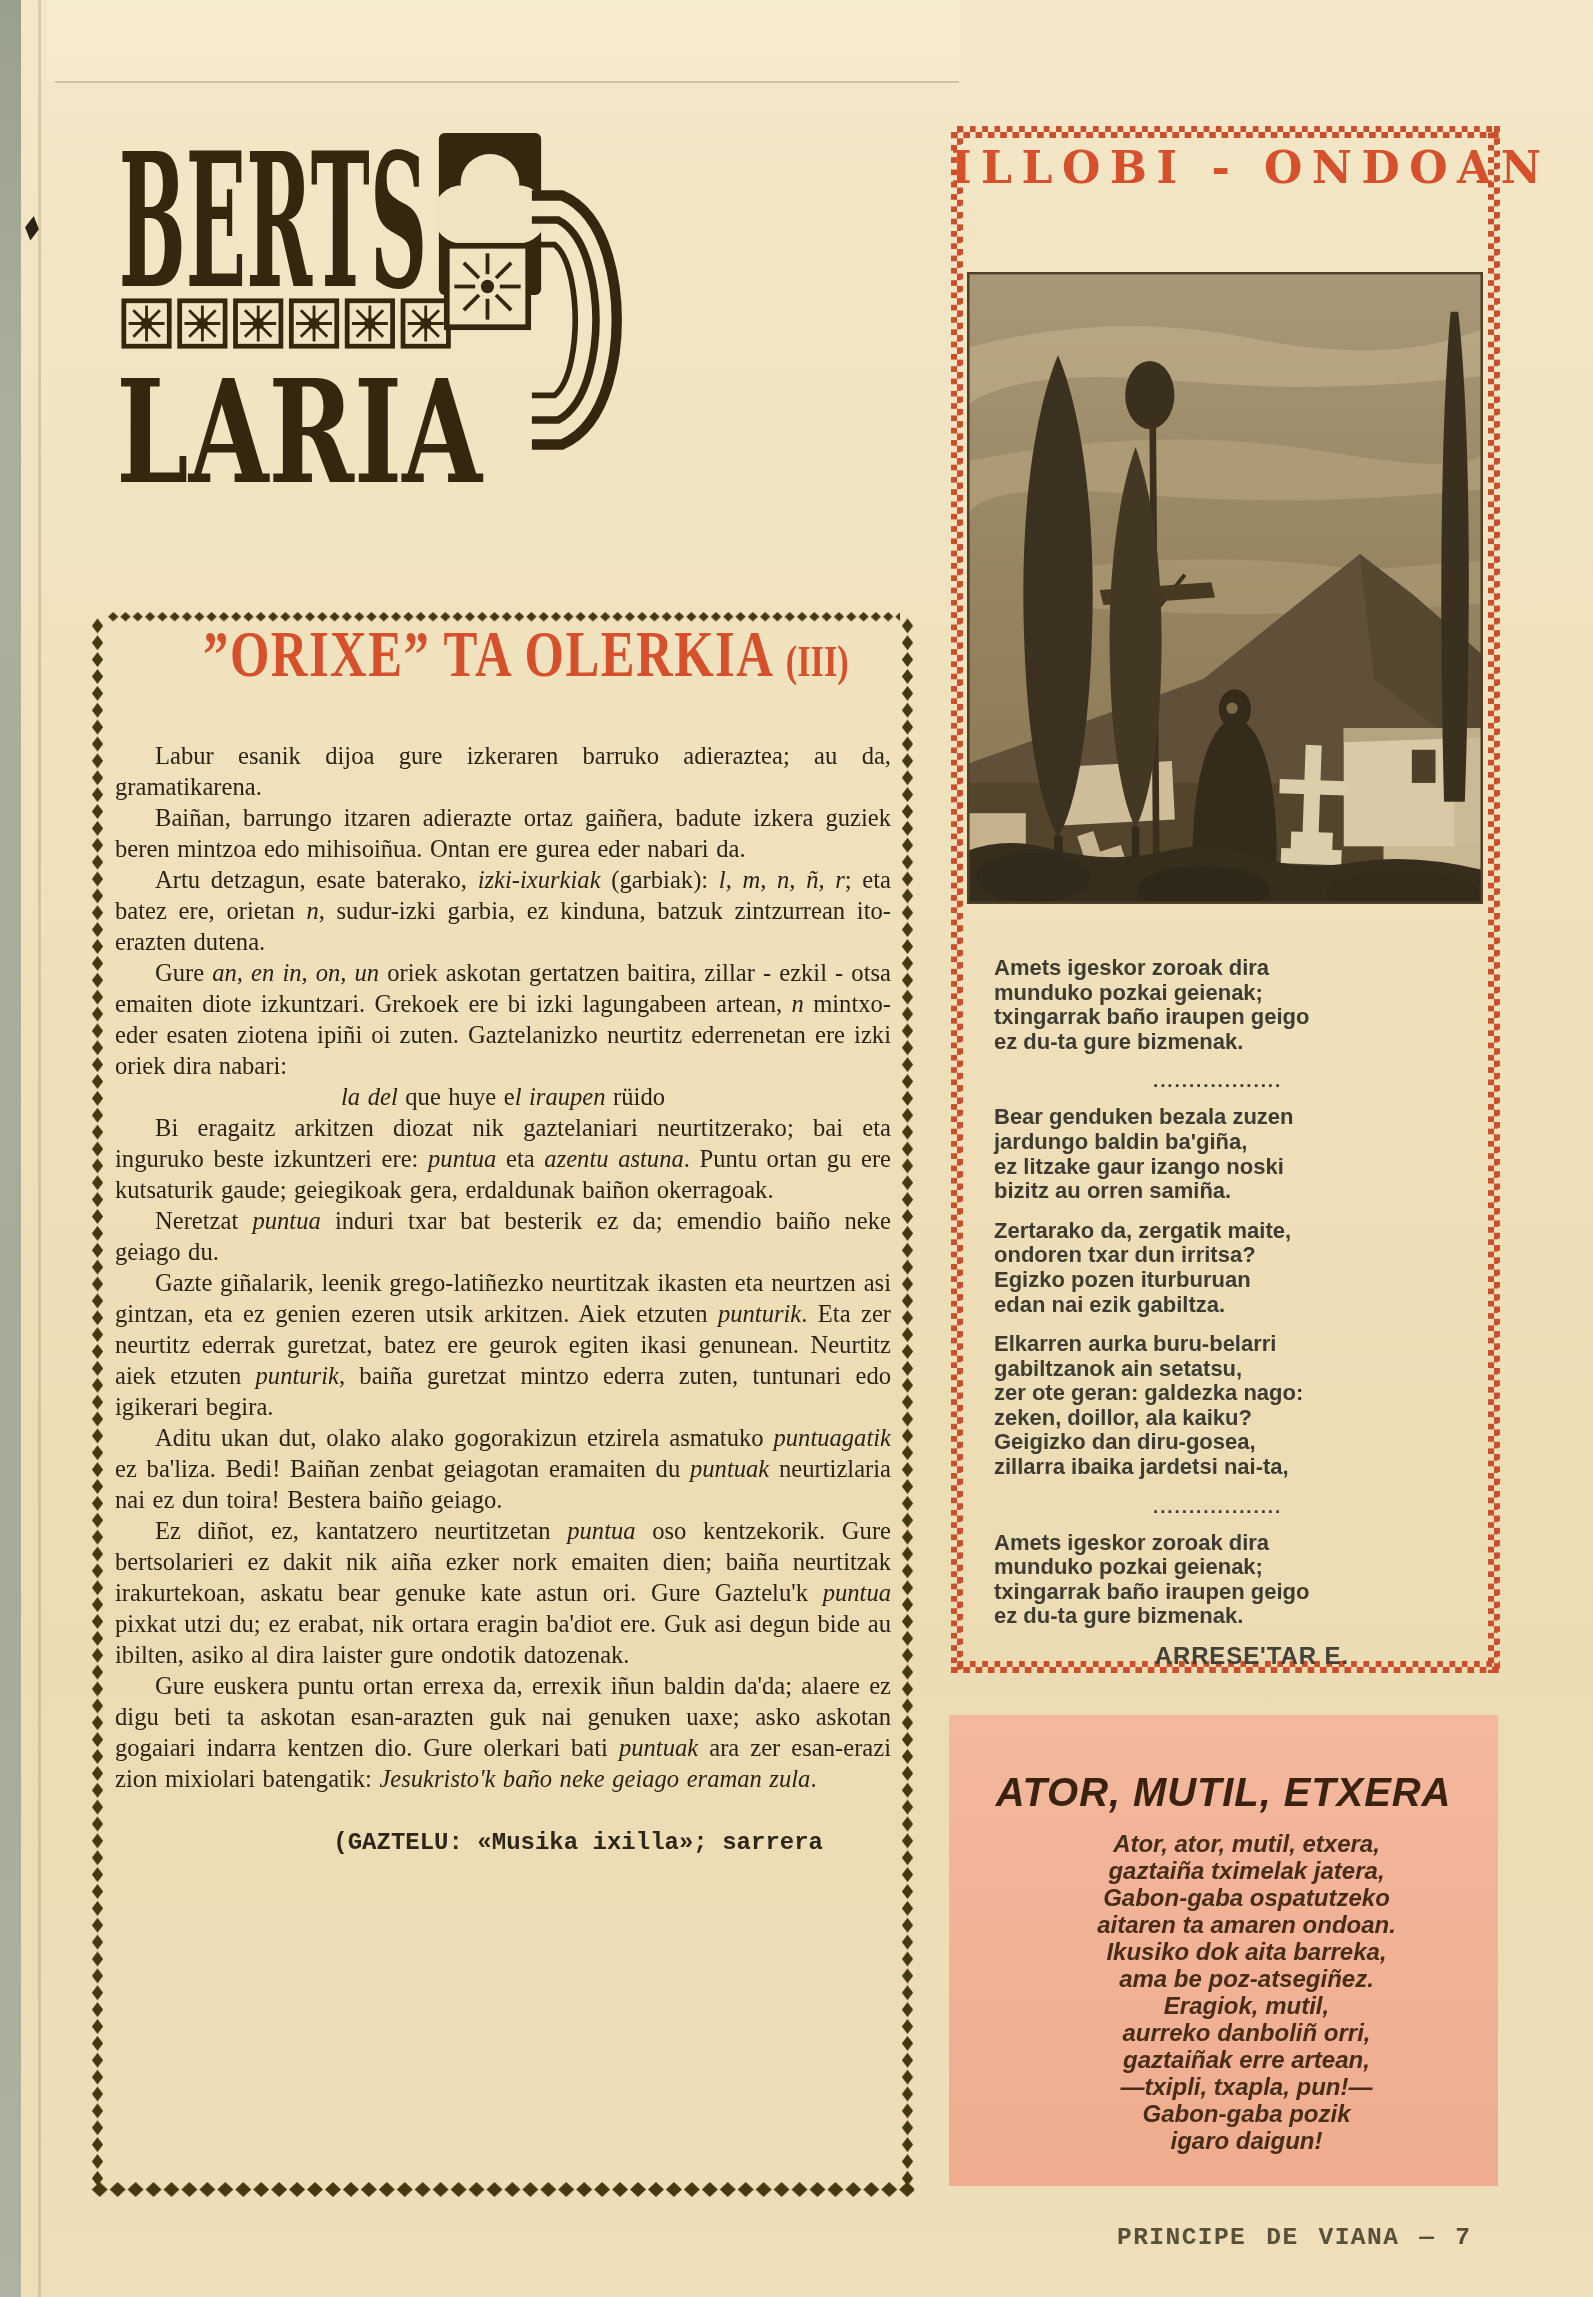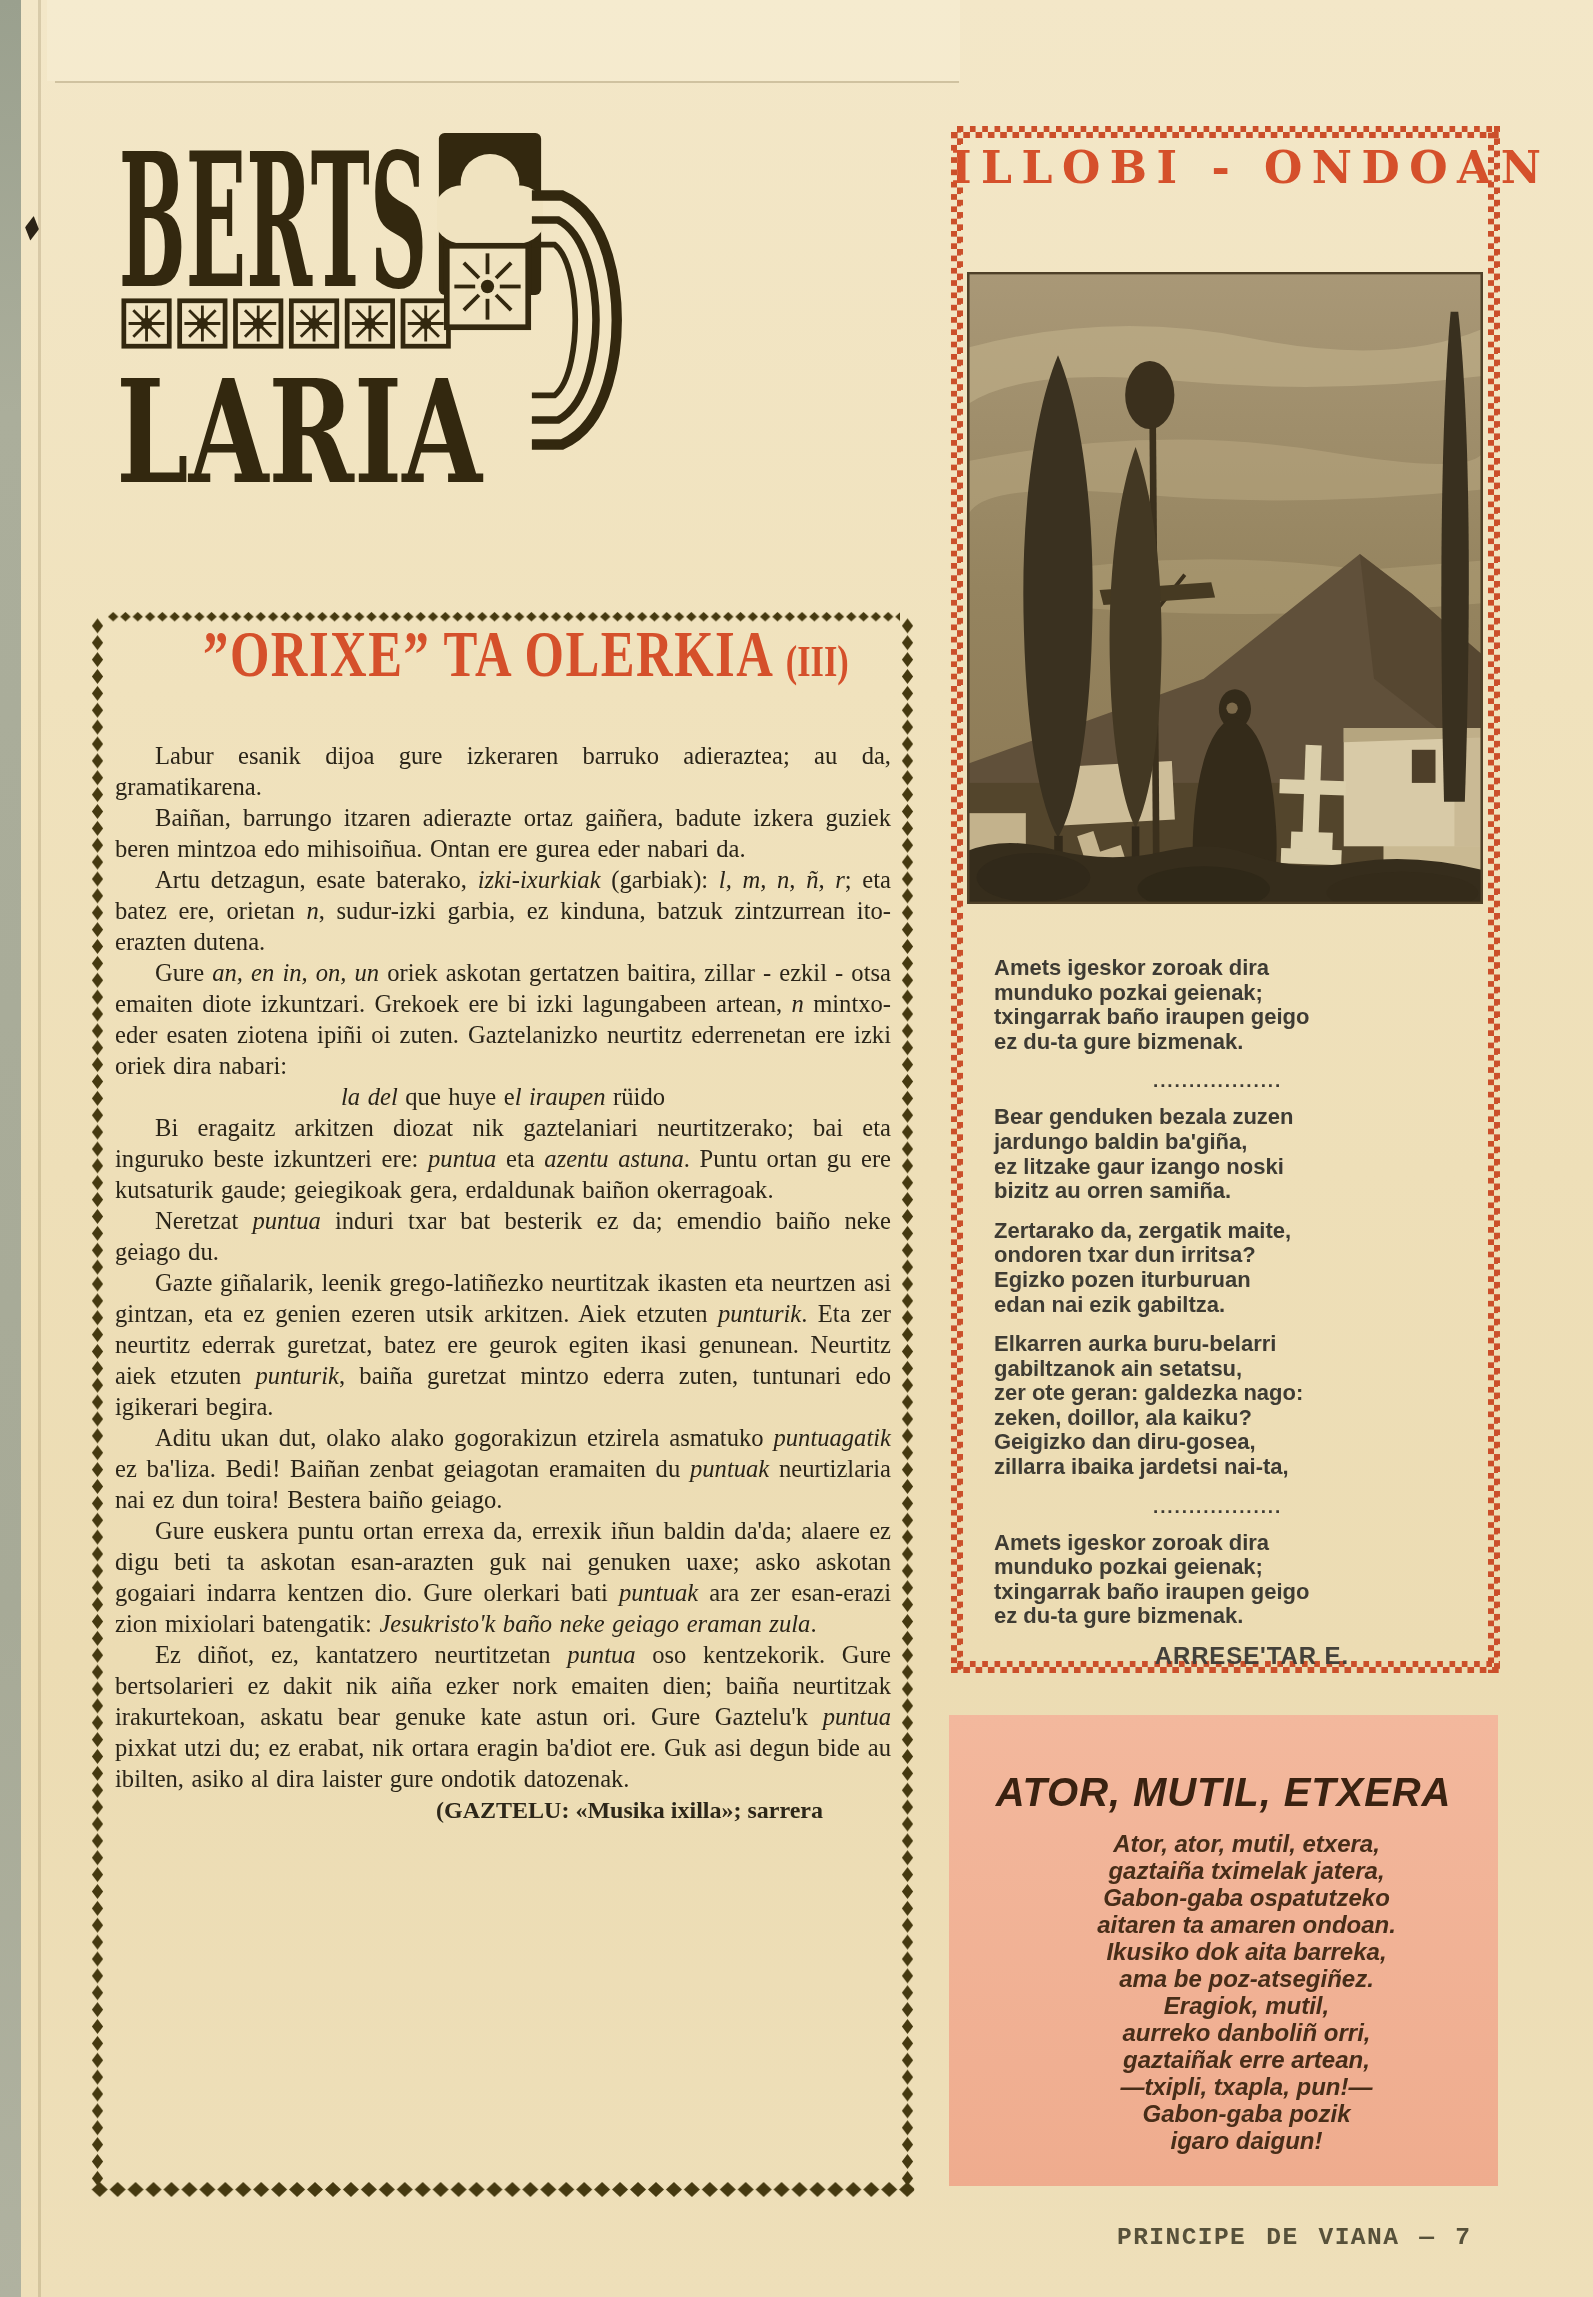--- a/index.html
+++ b/index.html
@@ -18,22 +18,22 @@
             clip-path:polygon(50% 0,100% 50%,50% 100%,0 50%);transform:rotate(8deg);}
 
   
   .article-title{left:112px;top:617px;width:787px;text-align:center;color:#d5502b;}
   .article-title .t-inner{display:inline-block;transform:scaleX(.78);transform-origin:center;
       font-family:"Liberation Serif",serif;font-weight:bold;font-size:65px;letter-spacing:1.9px;white-space:nowrap;}
   .article-title .t3{font-size:44px;letter-spacing:0;}
   .article-body{left:115px;top:740px;width:776px;color:#2a2418;font-size:24.6px;line-height:31px;}
   .article-body p{margin:0;text-align:justify;text-indent:40px;word-spacing:1.4px;}
   .article-body p.verse{text-align:center;text-indent:0;}
-  .article-credit{margin-top:1px;text-align:right;padding-right:68px;
-      font-family:Liberation Serif, serif;font-weight:600;font-size:24px;color:#2d2719;}
+  .article-credit{margin-top:33px;text-align:right;padding-right:68px;
+      font-family:Liberation Mono, monospace;font-weight:600;font-size:24px;color:#2d2719;}
 
   
   .checker{background:conic-gradient(#cb4f2a 90deg,transparent 90deg 180deg,#cb4f2a 180deg 270deg,transparent 270deg);
            background-size:12.3px 12.3px;}
   .illobi-title{left:951px;top:142px;width:549px;text-align:center;color:#d5502b;
       font-family:"DejaVu Serif",serif;font-weight:bold;font-size:44px;letter-spacing:9.5px;white-space:nowrap;}
   .illobi-poem{left:994px;top:956px;width:445px;color:#3e3b33;
       font-family:"Liberation Sans",sans-serif;font-weight:700;font-size:22px;line-height:24.6px;}
   .illobi-poem .stanza{white-space:pre-line;margin:0 0 15px 0;}
   .illobi-poem .dots{letter-spacing:1.9px;font-size:19px;margin:0 0 11.4px 159px;}
@@ -154,22 +154,22 @@
   <div class="abs article-body">
     <p>Labur esanik dijoa gure izkeraren barruko adieraztea; au da, gramatikarena.</p>
     <p>Baiñan, barrungo itzaren adierazte ortaz gaiñera, badute izkera guziek beren mintzoa edo mihisoiñua. Ontan ere gurea eder nabari da.</p>
     <p>Artu detzagun, esate baterako, <i>izki-ixurkiak</i> (garbiak): <i>l, m, n, ñ, r</i>; eta batez ere, orietan <i>n</i>, sudur-izki garbia, ez kinduna, batzuk zintzurrean ito-erazten dutena.</p>
     <p>Gure <i>an, en in, on, un</i> oriek askotan gertatzen baitira, zillar - ezkil - otsa emaiten diote izkuntzari. Grekoek ere bi izki lagungabeen artean, <i>n</i> mintxo-eder esaten ziotena ipiñi oi zuten. Gaztelanizko neurtitz ederrenetan ere izki oriek dira nabari:</p>
     <p class="verse"><i>la del</i> que huye e<i>l iraupen</i> rüido</p>
     <p>Bi eragaitz arkitzen diozat nik gaztelaniari neurtitzerako; bai eta inguruko beste izkuntzeri ere: <i>puntua</i> eta <i>azentu astuna</i>. Puntu ortan gu ere kutsaturik gaude; geiegikoak gera, erdaldunak baiñon okerragoak.</p>
     <p>Neretzat <i>puntua</i> induri txar bat besterik ez da; emendio baiño neke geiago du.</p>
     <p>Gazte giñalarik, leenik grego-latiñezko neurtitzak ikasten eta neurtzen asi gintzan, eta ez genien ezeren utsik arkitzen. Aiek etzuten <i>punturik</i>. Eta zer neurtitz ederrak guretzat, batez ere geurok egiten ikasi genunean. Neurtitz aiek etzuten <i>punturik</i>, baiña guretzat mintzo ederra zuten, tuntunari edo igikerari begira.</p>
     <p>Aditu ukan dut, olako alako gogorakizun etzirela asmatuko <i>puntuagatik</i> ez ba'liza. Bedi! Baiñan zenbat geiagotan eramaiten du <i>puntuak</i> neurtizlaria nai ez dun toira! Bestera baiño geiago.</p>
+    <p>Ez diñot, ez, kantatzero neurtitzetan <i>puntua</i> oso kentzekorik. Gure bertsolarieri ez dakit nik aiña ezker nork emaiten dien; baiña neurtitzak irakurtekoan, askatu bear genuke kate astun ori. Gure Gaztelu'k <i>puntua</i> pixkat utzi du; ez erabat, nik ortara eragin ba'diot ere. Guk asi degun bide au ibilten, asiko al dira laister gure ondotik datozenak.</p>
     <p>Gure euskera puntu ortan errexa da, errexik iñun baldin da'da; alaere ez digu beti ta askotan esan-arazten guk nai genuken uaxe; asko askotan gogaiari indarra kentzen dio. Gure olerkari bati <i>puntuak</i> ara zer esan-erazi zion mixiolari batengatik: <i>Jesukristo'k baño neke geiago eraman zula</i>.</p>
-    <p>Ez diñot, ez, kantatzero neurtitzetan <i>puntua</i> oso kentzekorik. Gure bertsolarieri ez dakit nik aiña ezker nork emaiten dien; baiña neurtitzak irakurtekoan, askatu bear genuke kate astun ori. Gure Gaztelu'k <i>puntua</i> pixkat utzi du; ez erabat, nik ortara eragin ba'diot ere. Guk asi degun bide au ibilten, asiko al dira laister gure ondotik datozenak.</p>
     <div class="article-credit">(GAZTELU: «<b>Musika ixilla</b>»; sarrera</div>
   </div>
 
   <div class="abs checker" style="left:951px;top:126px;width:549px;height:12.3px"></div>
   <div class="abs checker" style="left:951px;top:1661px;width:549px;height:12.3px"></div>
   <div class="abs checker" style="left:951px;top:126px;width:12.3px;height:1547px"></div>
   <div class="abs checker" style="left:1488px;top:126px;width:12.3px;height:1547px"></div>
 
   <div class="abs illobi-title">ILLOBI - ONDOAN</div>
 

